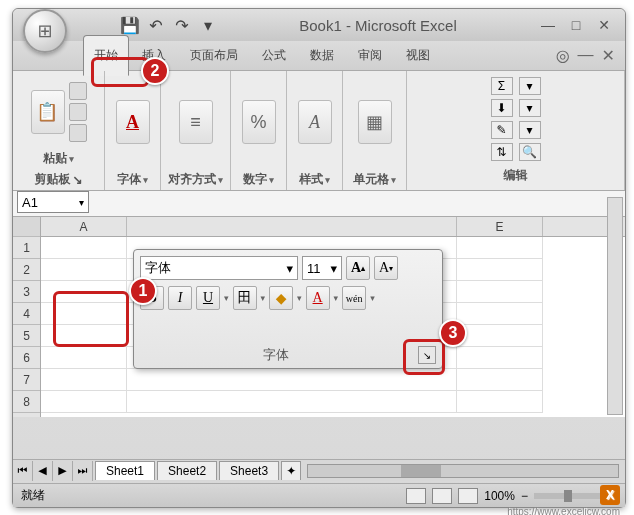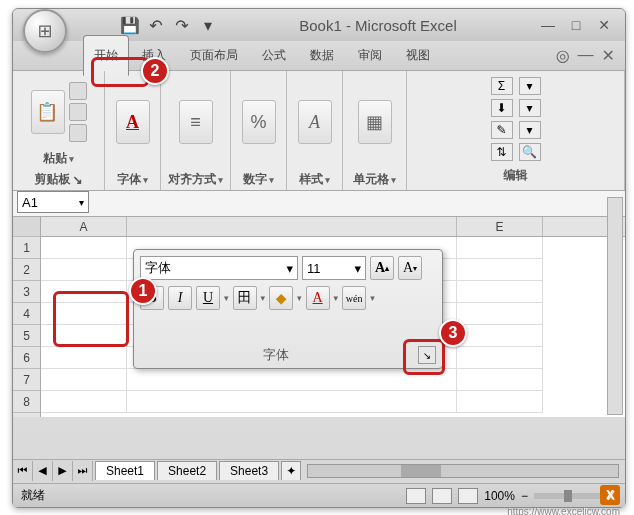--- a/index.html
+++ b/index.html
@@ -37,21 +37,21 @@
 .cols{flex:1;position:relative;}
 .colhdrs{display:flex;height:20px;background:#e4e4e4;border-bottom:1px solid #aaa;}
 .colhdrs div{width:86px;border-right:1px solid #bbb;font-size:12px;display:flex;align-items:center;justify-content:center;color:#444;}
 .cells{position:relative;}
 .cellrow{display:flex;height:22px;}
 .cellrow div{width:86px;border-right:1px solid #ddd;border-bottom:1px solid #ddd;}
 .mini-toolbar{position:absolute;left:120px;top:240px;width:310px;height:120px;background:linear-gradient(#f2f2f2,#e4e4e4);border:1px solid #888;border-radius:4px;box-shadow:2px 2px 6px rgba(0,0,0,.3);padding:6px;}
 .mt-row{display:flex;align-items:center;gap:4px;margin-bottom:6px;}
 .mt-font{width:158px;height:24px;border:1px solid #999;background:#fff;font-size:13px;padding:0 4px;display:flex;align-items:center;}
 .mt-font .dd{margin-left:auto;}
-.mt-size{width:64px;height:24px;border:1px solid #999;background:#fff;font-size:13px;display:flex;align-items:center;padding:0 4px;}
+.mt-size{width:40px;height:24px;border:1px solid #999;background:#fff;font-size:13px;display:flex;align-items:center;padding:0 4px;}
 .mt-btn{min-width:24px;height:24px;border:1px solid #aaa;background:linear-gradient(#f8f8f8,#e0e0e0);display:flex;align-items:center;justify-content:center;font-size:14px;font-family:"Times New Roman",serif;border-radius:2px;}
 .mt-label-row{position:absolute;bottom:4px;left:0;right:0;display:flex;align-items:center;}
 .mt-label{flex:1;text-align:center;font-size:13px;color:#555;}
 .mt-launcher{width:18px;height:18px;border:1px solid #999;background:#e8e8e8;margin-right:6px;display:flex;align-items:center;justify-content:center;font-size:10px;}
 .sheet-tabs{position:absolute;bottom:26px;left:0;right:0;height:22px;background:#d8d8d8;display:flex;align-items:center;border-top:1px solid #aaa;}
 .nav-arrows{display:flex;}
 .nav-arrows span{width:20px;height:20px;display:flex;align-items:center;justify-content:center;font-size:11px;border-right:1px solid #aaa;}
 .sheet-tab{padding:2px 10px;font-size:12px;background:#eee;border:1px solid #999;border-bottom:none;margin-left:2px;}
 .sheet-tab.active{background:#fff;}
 .hscroll{flex:1;margin:0 6px;height:14px;background:#ccc;border:1px solid #999;position:relative;}

